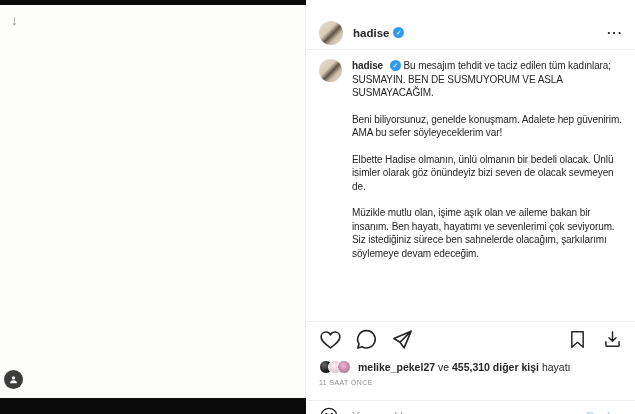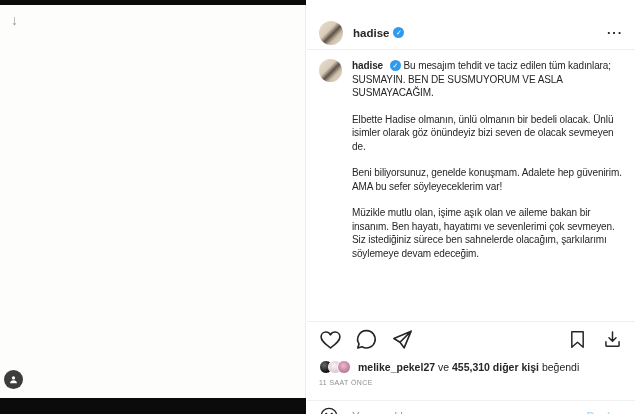--- a/index.html
+++ b/index.html
@@ -97,23 +97,23 @@
 
     <div class="ig-caption">
       <div class="cap-row">
         <div class="avatar md"></div>
         <div class="cap-text">
           <div class="para">
             <span class="cap-user">hadise</span>
             <span class="badge">✓</span>
             <span>Bu mesajım tehdit ve taciz edilen tüm kadınlara; SUSMAYIN. BEN DE SUSMUYORUM VE ASLA SUSMAYACAĞIM.</span>
           </div>
+          <div class="para">Beni biliyorsunuz, genelde konuşmam. Adalete hep güvenirim. AMA bu sefer söyleyeceklerim var!</div>
           <div class="para">Elbette Hadise olmanın, ünlü olmanın bir bedeli olacak. Ünlü isimler olarak göz önündeyiz bizi seven de olacak sevmeyen de.</div>
-          <div class="para">Beni biliyorsunuz, genelde konuşmam. Adalete hep güvenirim. AMA bu sefer söyleyeceklerim var!</div>
-          <div class="para">Müzikle mutlu olan, işime aşık olan ve aileme bakan bir insanım. Ben hayatı, hayatımı ve sevenlerimi çok sevmeyen. Siz istediğiniz sürece ben sahnelerde olacağım, şarkılarımı söylemeye devam edeceğim.</div>
+          <div class="para">Müzikle mutlu olan, işime aşık olan ve aileme bakan bir insanım. Ben hayatı, hayatımı ve sevenlerimi çok seviyorum. Siz istediğiniz sürece ben sahnelerde olacağım, şarkılarımı söylemeye devam edeceğim.</div>
 
         </div>
       </div>
     </div>
 
     <div class="ig-actions">
       <div class="act-left">
         <span class="icon-btn">
           <svg width="23" height="23" viewBox="0 0 24 24">
             <path d="M16.8 4.2c-2 0-3.8 1.1-4.8 2.9-1-1.8-2.8-2.9-4.8-2.9C4.3 4.2 2.2 6.6 2.2 9.3c0 4.2 4.4 7.3 9.8 11.5 5.4-4.2 9.8-7.3 9.8-11.5 0-2.7-2.1-5.1-4.9-5.1z"></path>
@@ -144,21 +144,21 @@
       </div>
     </div>
 
     <div class="ig-likes">
       <div class="likers">
         <div class="liker-av lk1"></div>
         <div class="liker-av lk2"></div>
         <div class="liker-av lk3"></div>
       </div>
       <div class="likes-text">
-        <span class="bold">melike_pekel27</span><span> ve </span><span class="bold">455,310 diğer kişi</span><span> beğendi</span>
+        <span class="bold">melike_pekel27</span><span> ve </span><span class="bold">455,310 diğer kişi</span><span> hayatı</span>
       </div>
     </div>
 
     <div class="ig-time">11 SAAT ÖNCE</div>
 
     <div class="ig-comment">
       <span class="smiley">
         <svg width="20" height="20" viewBox="0 0 24 24">
           <circle cx="12" cy="12" r="9.3"></circle>
           <path d="M8 14.2c1 1.5 2.4 2.2 4 2.2s3-.7 4-2.2"></path>

